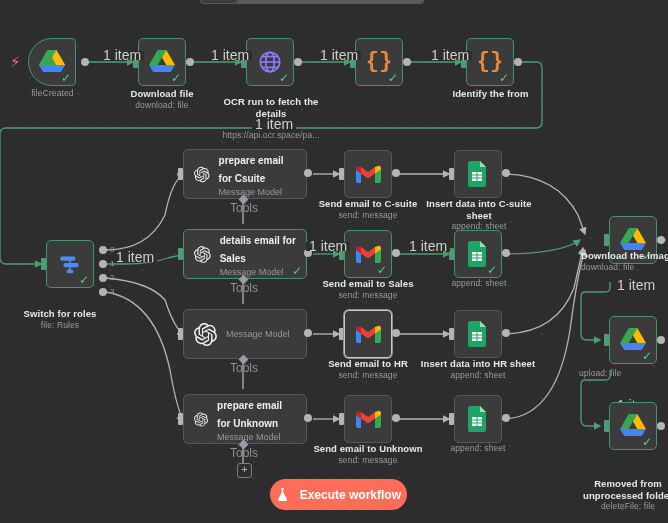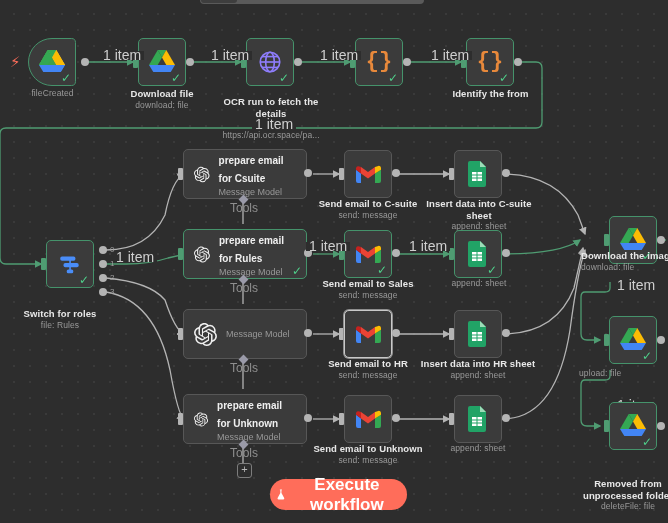--- a/index.html
+++ b/index.html
@@ -47,22 +47,22 @@
   
   .elabel{position:absolute;color:#cfcfcf;font-size:14px;line-height:9px;background:#2d2d2d;padding:0 3px;white-space:nowrap;}
 
   .tools{position:absolute;color:#8f8f8f;font-size:12px;line-height:8px;}
   .diamond{position:absolute;width:7px;height:7px;background:#9a9aa8;transform:rotate(45deg);}
   .plusbox{position:absolute;width:13px;height:13px;border:1px solid #7d7d7d;border-radius:3px;
            color:#b5b5b5;font-size:11px;line-height:11px;text-align:center;background:#2d2d2d;}
 
   
   #exec{position:absolute;left:270px;top:479px;width:137px;height:31px;border-radius:16px;
-        background:#ff6d5a;border:none;color:#fff;font-size:17px;font-weight:bold;
-        display:flex;align-items:center;justify-content:center;gap:7px;cursor:pointer;
+        background:#ff6d5a;border:none;color:#fff;font-size:12px;font-weight:bold;
+        display:flex;align-items:center;justify-content:space-between;gap:7px;cursor:pointer;
         font-family:"Liberation Sans",sans-serif;}
 
   
   #toptool{position:absolute;left:200px;top:-10px;width:224px;height:14px;background:#5a5a5a;border-radius:4px;}
   #toptoolinner{position:absolute;left:201px;top:-10px;width:36px;height:13px;background:#3e3e3e;border-radius:3px;}
 
   .gdrive,.gmail,.gsheet,.oai,.glob,.brace,.switch{display:block;}
 </style>
 </head>
 <body>
@@ -273,21 +273,21 @@
   <div class="caption" style="left:420px;top:198px;width:118px;">
     <span>Insert data into C-suite sheet</span><span class="sub">append: sheet</span>
   </div>
 
   <div class="inport g" style="left:178px;top:248px;"></div>
   <div class="node wide ok" style="left:183px;top:229px;">
     <svg width="23" height="23" viewBox="0 0 24 24" fill="#f0f0f0">
         <path d="M22.28 9.82a5.98 5.98 0 0 0-.52-4.91 6.05 6.05 0 0 0-6.5-2.9A6 6 0 0 0 4.98 4.18a5.98 5.98 0 0 0-4 2.9 6.05 6.05 0 0 0 .74 7.1 5.98 5.98 0 0 0 .51 4.9 6.05 6.05 0 0 0 6.51 2.9A5.98 5.98 0 0 0 13.26 24a6.06 6.06 0 0 0 5.77-4.21 5.99 5.99 0 0 0 4-2.9 6.06 6.06 0 0 0-.75-7.06zM13.26 22.43a4.48 4.48 0 0 1-2.88-1.04l.14-.08 4.78-2.76a.79.79 0 0 0 .39-.68v-6.74l2.02 1.17a.07.07 0 0 1 .04.06v5.58a4.5 4.5 0 0 1-4.5 4.49zM3.6 18.3a4.47 4.47 0 0 1-.54-3.01l.14.09 4.79 2.76a.77.77 0 0 0 .78 0l5.84-3.37v2.33a.08.08 0 0 1-.03.07l-4.84 2.79a4.5 4.5 0 0 1-6.14-1.65zM2.34 7.9a4.49 4.49 0 0 1 2.35-1.97V11.6a.77.77 0 0 0 .38.67l5.82 3.36L8.87 16.8a.07.07 0 0 1-.07 0l-4.83-2.79a4.5 4.5 0 0 1-1.64-6.13zm16.6 3.86L13.1 8.38 15.12 7.2a.07.07 0 0 1 .07 0l4.83 2.79a4.49 4.49 0 0 1-.68 8.1v-5.67a.8.8 0 0 0-.39-.67zm2.01-3.02l-.14-.09-4.78-2.77a.78.78 0 0 0-.79 0L9.4 9.25V6.92a.07.07 0 0 1 .03-.07l4.83-2.79a4.49 4.49 0 0 1 6.67 4.65zM8.3 12.87l-2.02-1.17a.08.08 0 0 1-.04-.06V6.07a4.49 4.49 0 0 1 7.37-3.45l-.14.08L8.69 5.46a.79.79 0 0 0-.39.68zm1.1-2.36l2.6-1.5 2.6 1.5v3l-2.6 1.5-2.6-1.5z"></path>
       </svg>
     <span>
-      <span class="title">prepare email for Rules</span>
+      <span class="title">details email for Sales</span>
       <span class="sub2">Message Model</span>
     </span>
     <span class="tick">✓</span>
   </div>
   <div class="port" style="left:304px;top:249px;"></div>
   <div class="diamond" style="left:240px;top:276px;"></div>
   <div class="tools" style="left:230px;top:284px;">Tools</div>
 
   <div class="inport g" style="left:339px;top:248px;"></div>
   <div class="node square ok" style="left:344px;top:230px;">

